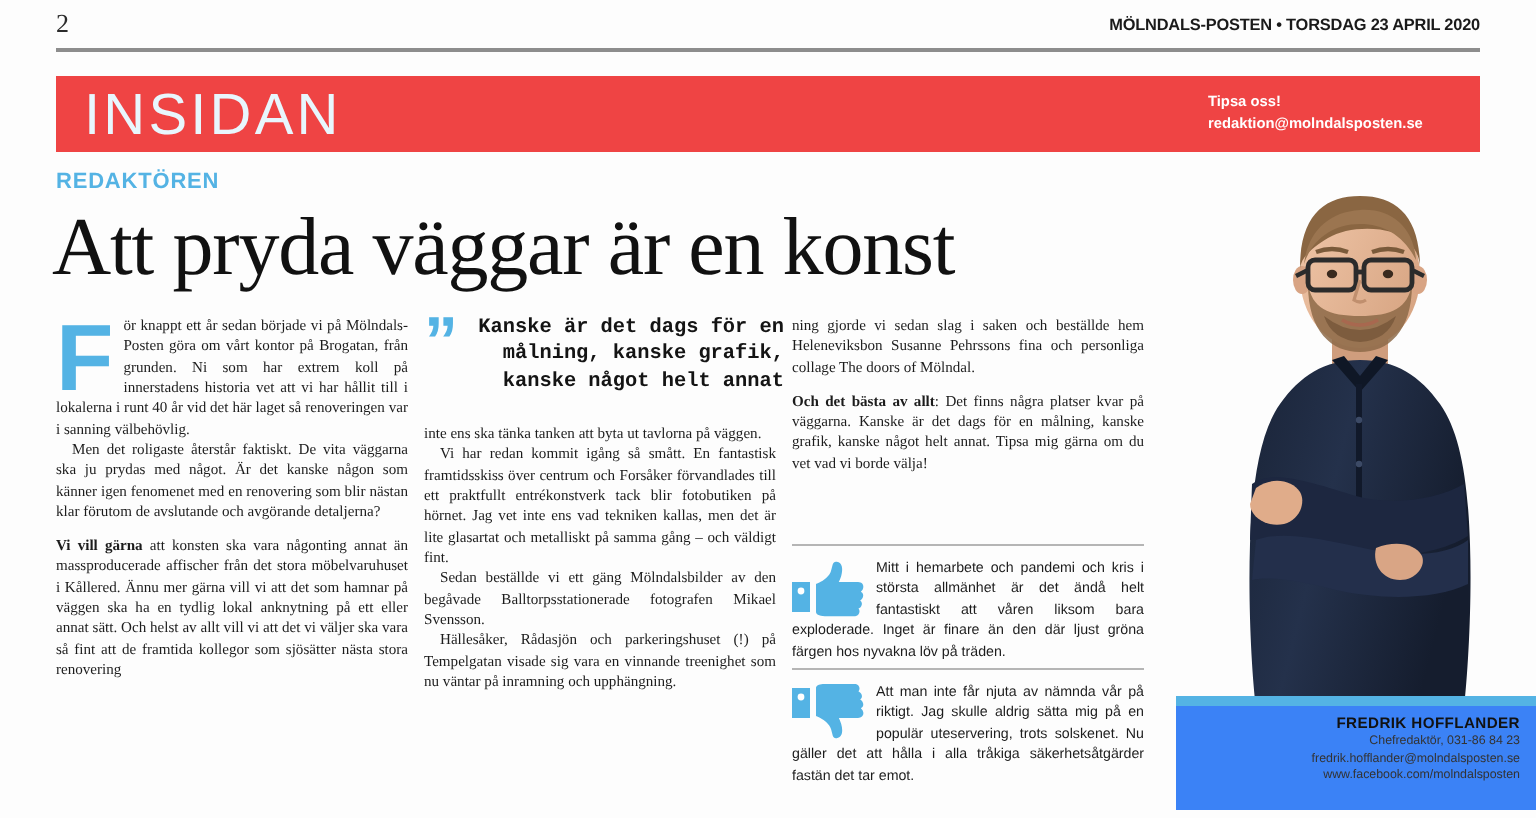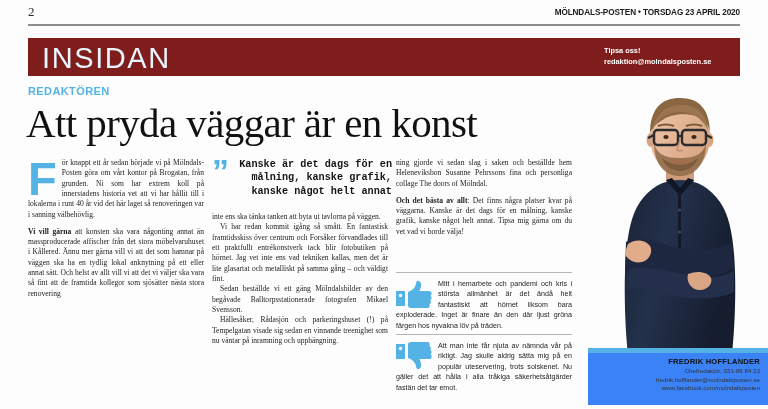--- a/index.html
+++ b/index.html
@@ -55,21 +55,21 @@
     height: 2px;
     background: #8d8d8d;
   }
 
   
   .banner {
     position: absolute;
     left: 28px; top: 38px;
     width: 712px;
     height: 38px;
-    background: #7f1d1d;
+    background: #ef4444;
   }
   .banner-title {
     position: absolute;
     left: 14px; top: 3px;
     font-family: "Liberation Sans", sans-serif;
     font-weight: 300;
     font-size: 29px;
     letter-spacing: 1.6px;
     color: #e8f6fd;
     line-height: 34px;
@@ -255,50 +255,51 @@
     </div>
   </div>
 
   <div class="kicker">REDAKTÖREN</div>
   <div class="headline">Att pryda väggar är en konst</div>
 
   <div class="col" id="col1">
     <p class="noindent">
       <span class="dropcap">F</span><span>ör knappt ett år sedan började vi på Mölndals-Posten göra om vårt kontor på Brogatan, från grunden. Ni som har extrem koll på innerstadens historia vet att vi har hållit till i lokalerna i runt 40 år vid det här laget så renoveringen var i sanning välbehövlig.</span>
     </p>
+    <p><span>Men det roligaste återstår faktiskt. De vita väggarna ska ju prydas med något. Är det kanske någon som känner igen fenomenet med en renovering som blir nästan klar förutom de avslutande och avgörande detaljerna?</span></p>
     <p class="gap"><span class="lead-bold">Vi vill gärna</span><span> att konsten ska vara någonting annat än massproducerade affischer från det stora möbelvaruhuset i Kållered. Ännu mer gärna vill vi att det som hamnar på väggen ska ha en tydlig lokal anknytning på ett eller annat sätt. Och helst av allt vill vi att det vi väljer ska vara så fint att de framtida kollegor som sjösätter nästa stora renovering</span></p>
   </div>
 
   <div class="pullquote">
     <div class="pq-mark">”</div>
     <div class="pq-text">Kanske är det dags för en målning, kanske grafik, kanske något helt annat</div>
   </div>
 
   <div class="col" id="col2">
     <p class="noindent"><span>inte ens ska tänka tanken att byta ut tavlorna på väggen.</span></p>
     <p><span>Vi har redan kommit igång så smått. En fantastisk framtidsskiss över centrum och Forsåker förvandlades till ett praktfullt entrékonstverk tack blir fotobutiken på hörnet. Jag vet inte ens vad tekniken kallas, men det är lite glasartat och metalliskt på samma gång – och väldigt fint.</span></p>
     <p><span>Sedan beställde vi ett gäng Mölndalsbilder av den begåvade Balltorpsstationerade fotografen Mikael Svensson.</span></p>
-    <p><span>Hällesåker, Rådasjön och parkeringshuset (!) på Tempelgatan visade sig sedan en vinnande treenighet som nu väntar på inramning och upphängning.</span></p>
+    <p><span>Hällesåker, Rådasjön och parkeringshuset (!) på Tempelgatan visade sig vara en vinnande treenighet som nu väntar på inramning och upphängning.</span></p>
   </div>
 
   <div class="col" id="col3">
     <p class="noindent"><span>ning gjorde vi sedan slag i saken och beställde hem Heleneviksbon Susanne Pehrssons fina och personliga collage The doors of Mölndal.</span></p>
     <p class="gap"><span class="lead-bold">Och det bästa av allt</span><span>: Det finns några platser kvar på väggarna. Kanske är det dags för en målning, kanske grafik, kanske något helt annat. Tipsa mig gärna om du vet vad vi borde välja!</span></p>
   </div>
 
   <div class="thumb-rule" id="rule-up"></div>
   <div class="thumb-block" id="thumbs-up-block">
     <div class="thumb-icon">
       <svg width="36" height="30" viewBox="0 0 36 30">
         <rect x="0" y="11" width="9" height="15" fill="#54b3e4"></rect>
         <circle cx="4.5" cy="15.5" r="1.7" fill="#ffffff"></circle>
         <path d="M12 26 L12 12 C12 12 18 10 19.5 5.5 C20.4 2.6 20.2 0.6 22.4 0.9 C25.2 1.3 25.6 4.6 24.6 8 C24.1 9.7 23.4 11 23.4 11 L33 11 C35 11 36 12.4 35.6 14 C35.3 15.3 34.4 15.9 34.4 15.9 C35.6 16.4 35.9 17.6 35.4 18.8 C35 19.8 34.1 20.2 34.1 20.2 C35.1 20.9 35.2 22.1 34.6 23.1 C34.1 24 33.2 24.3 33.2 24.3 C34 25.1 33.9 26.4 33.2 27.2 C32.5 28 31.4 28.1 31.4 28.1 L17.5 28.1 C14.5 28.1 12 27.6 12 26 Z" fill="#54b3e4"></path>
       </svg>
     </div>
-    <span>Mitt i hemarbete och pandemi och kris i största allmänhet är det ändå helt fantastiskt att hörnet liksom bara exploderade. Inget är finare än den där ljust gröna färgen hos nyvakna löv på träden.</span>
+    <span>Mitt i hemarbete och pandemi och kris i största allmänhet är det ändå helt fantastiskt att våren liksom bara exploderade. Inget är finare än den där ljust gröna färgen hos nyvakna löv på träden.</span>
   </div>
 
   <div class="thumb-rule" id="rule-down"></div>
   <div class="thumb-block" id="thumbs-down-block">
     <div class="thumb-icon">
       <svg width="36" height="30" viewBox="0 0 36 30">
         <rect x="0" y="2" width="9" height="15" fill="#54b3e4"></rect>
         <circle cx="4.5" cy="6.5" r="1.7" fill="#ffffff"></circle>
         <path d="M12 2 L12 16 C12 16 18 18 19.5 22.5 C20.4 25.4 20.2 27.4 22.4 27.1 C25.2 26.7 25.6 23.4 24.6 20 C24.1 18.3 23.4 17 23.4 17 L33 17 C35 17 36 15.6 35.6 14 C35.3 12.7 34.4 12.1 34.4 12.1 C35.6 11.6 35.9 10.4 35.4 9.2 C35 8.2 34.1 7.8 34.1 7.8 C35.1 7.1 35.2 5.9 34.6 4.9 C34.1 4 33.2 3.7 33.2 3.7 C34 2.9 33.9 1.6 33.2 0.8 C32.5 0 31.4 -0.1 31.4 -0.1 L17.5 -0.1 C14.5 -0.1 12 0.4 12 2 Z" fill="#54b3e4"></path>
       </svg>

